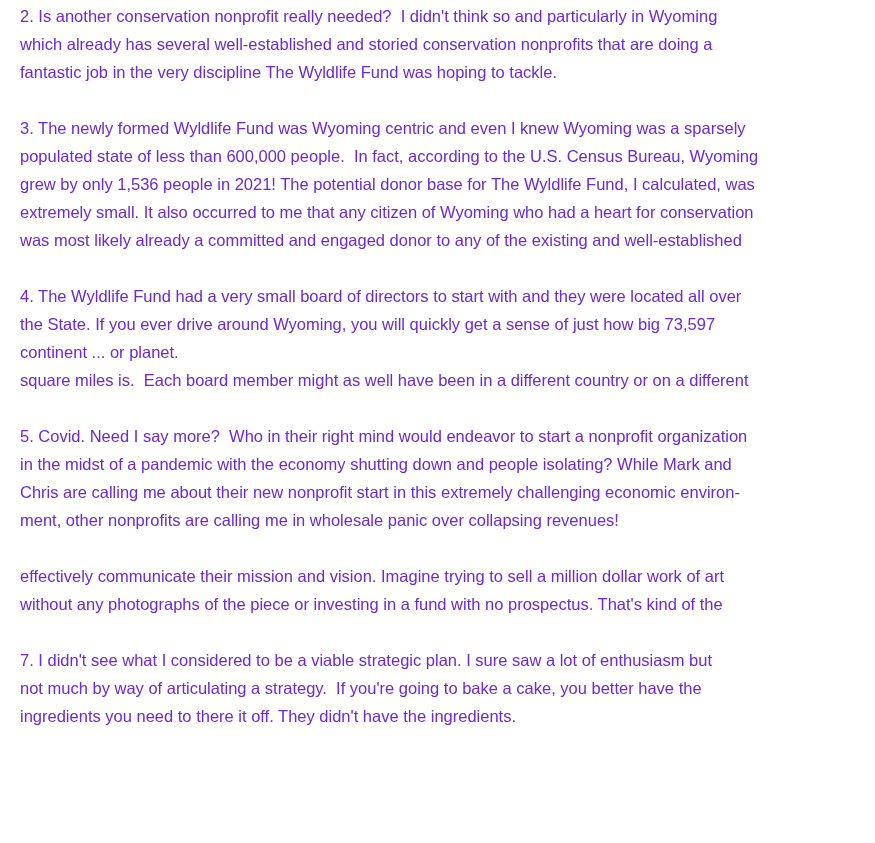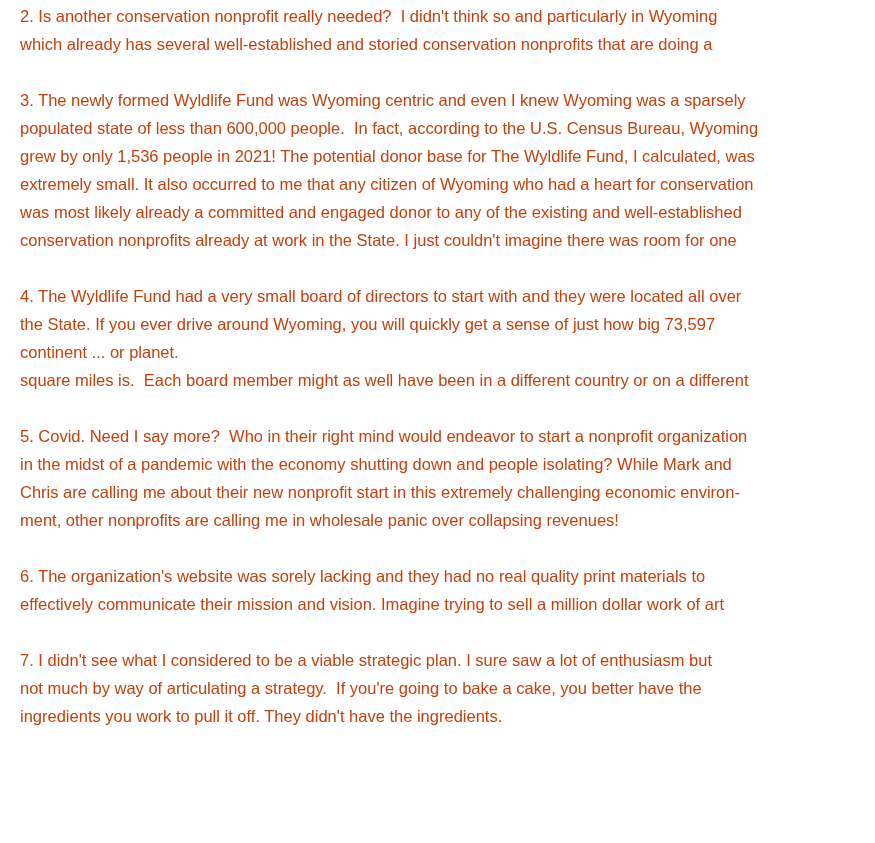--- a/index.html
+++ b/index.html
@@ -12,70 +12,70 @@
   }
   .page {
     box-sizing: border-box;
     width: 875px;
     height: 843px;
     padding: 2px 6px 0 20px;
     font-family: "Liberation Sans", "DejaVu Sans", sans-serif;
     font-size: 16.5px;
     font-weight: 400;
     line-height: 28px;
-    color: #c2410c;
+    color: #6d28d9;
     -webkit-font-smoothing: antialiased;
   }
   .para {
     margin: 0 0 28px 0;
   }
   .para:last-child {
     margin-bottom: 0;
   }
   .line {
     white-space: pre;
   }
 </style>
 </head>
 <body>
 
 <div class="page">
 
   <div class="para">
     <div class="line">2. Is another conservation nonprofit really needed?  I didn't think so and particularly in Wyoming</div>
     <div class="line">which already has several well-established and storied conservation nonprofits that are doing a</div>
+    <div class="line">fantastic job in the very discipline The Wyldlife Fund was hoping to tackle.</div>
   </div>
 
   <div class="para">
     <div class="line">3. The newly formed Wyldlife Fund was Wyoming centric and even I knew Wyoming was a sparsely</div>
     <div class="line">populated state of less than 600,000 people.  In fact, according to the U.S. Census Bureau, Wyoming</div>
     <div class="line">grew by only 1,536 people in 2021! The potential donor base for The Wyldlife Fund, I calculated, was</div>
     <div class="line">extremely small. It also occurred to me that any citizen of Wyoming who had a heart for conservation</div>
     <div class="line">was most likely already a committed and engaged donor to any of the existing and well-established</div>
-    <div class="line">conservation nonprofits already at work in the State. I just couldn't imagine there was room for one</div>
   </div>
 
   <div class="para">
     <div class="line">4. The Wyldlife Fund had a very small board of directors to start with and they were located all over</div>
     <div class="line">the State. If you ever drive around Wyoming, you will quickly get a sense of just how big 73,597</div>
     <div class="line">continent ... or planet.</div>
     <div class="line">square miles is.  Each board member might as well have been in a different country or on a different</div>
   </div>
 
   <div class="para">
     <div class="line">5. Covid. Need I say more?  Who in their right mind would endeavor to start a nonprofit organization</div>
     <div class="line">in the midst of a pandemic with the economy shutting down and people isolating? While Mark and</div>
     <div class="line">Chris are calling me about their new nonprofit start in this extremely challenging economic environ-</div>
     <div class="line">ment, other nonprofits are calling me in wholesale panic over collapsing revenues!</div>
   </div>
 
   <div class="para">
-    <div class="line">6. The organization's website was sorely lacking and they had no real quality print materials to</div>
     <div class="line">effectively communicate their mission and vision. Imagine trying to sell a million dollar work of art</div>
+    <div class="line">without any photographs of the piece or investing in a fund with no prospectus. That's kind of the</div>
   </div>
 
   <div class="para">
     <div class="line">7. I didn't see what I considered to be a viable strategic plan. I sure saw a lot of enthusiasm but</div>
     <div class="line">not much by way of articulating a strategy.  If you're going to bake a cake, you better have the</div>
-    <div class="line">ingredients you work to pull it off. They didn't have the ingredients.</div>
+    <div class="line">ingredients you need to there it off. They didn't have the ingredients.</div>
   </div>
 
 </div>
 
 </body></html>

